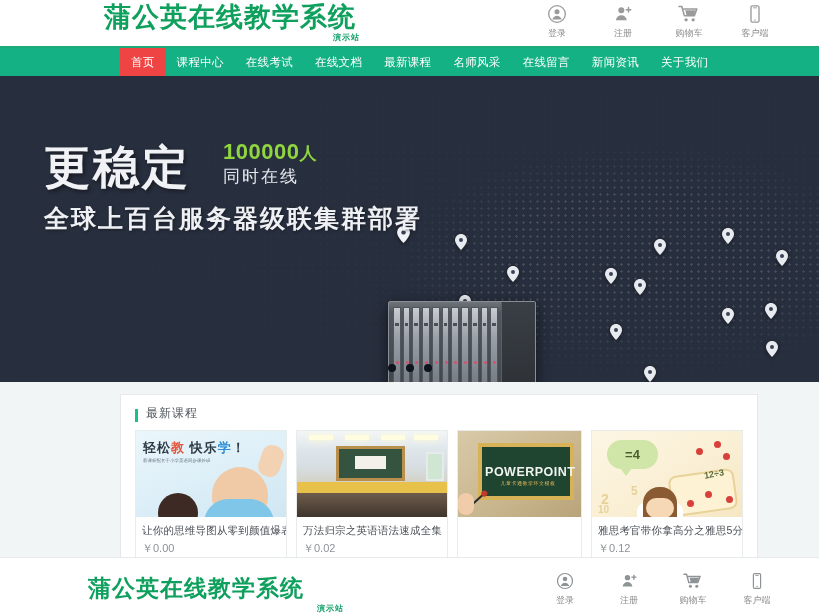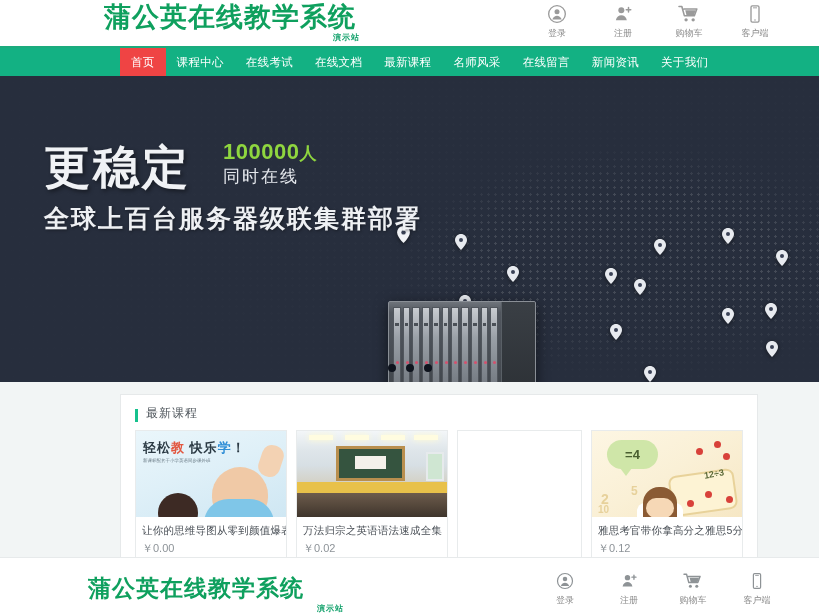--- a/index.html
+++ b/index.html
@@ -491,20 +491,27 @@
             <div class="wall"></div>
             <div class="board"></div>
             <div class="win"></div>
             <div class="seats"></div>
           </div>
           <div class="card-title">万法归宗之英语语法速成全集</div>
           <div class="card-price">￥0.02</div>
         </div>
 
         <div class="card">
+          <div class="card-thumb thumb3">
+            <div class="bb"></div>
+            <div class="ppt">POWERPOINT</div>
+            <div class="ppt-sub">儿童卡通教学环文模板</div>
+            <div class="pointer"></div>
+            <div class="hand"></div>
+          </div>
         </div>
 
         <div class="card">
           <div class="card-thumb thumb4">
             <div class="n1">2</div>
               <div class="n2">5</div>
               <div class="n3">10</div>
               <div class="n4">4</div>
             <div class="bub">=4</div>
             <div class="bag"></div>

